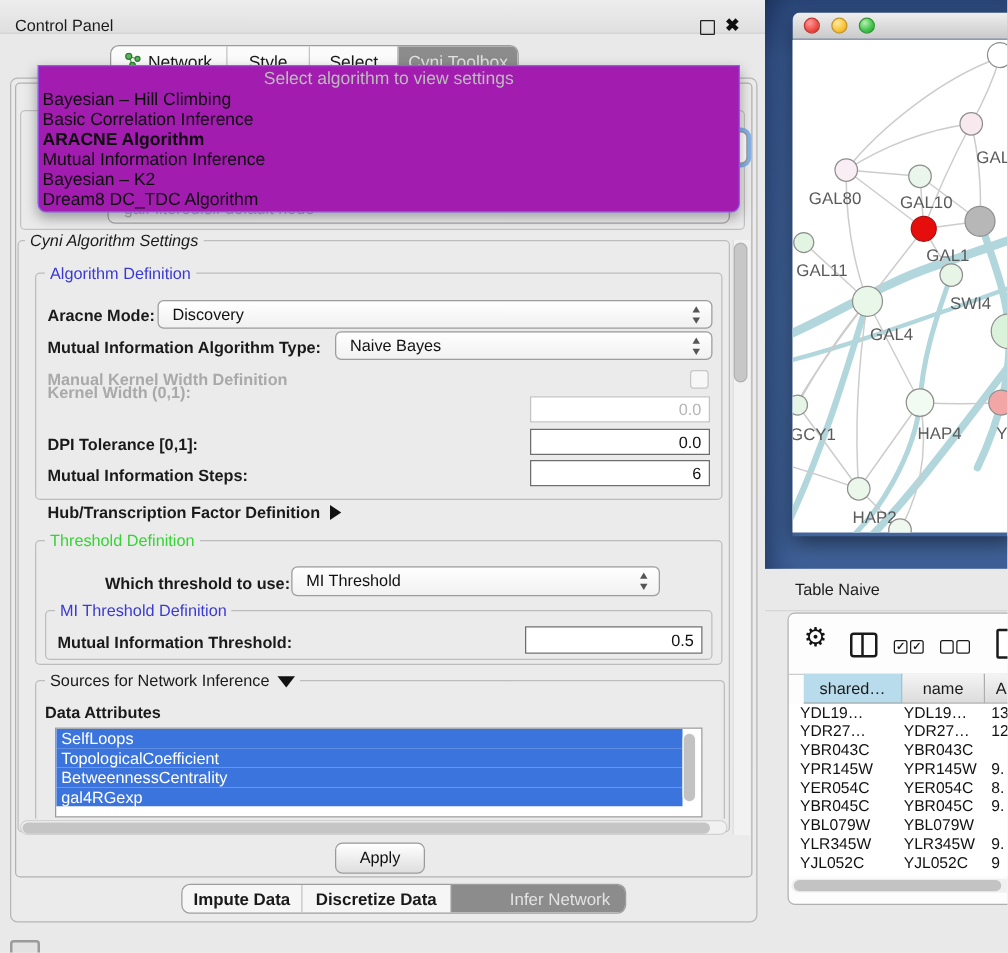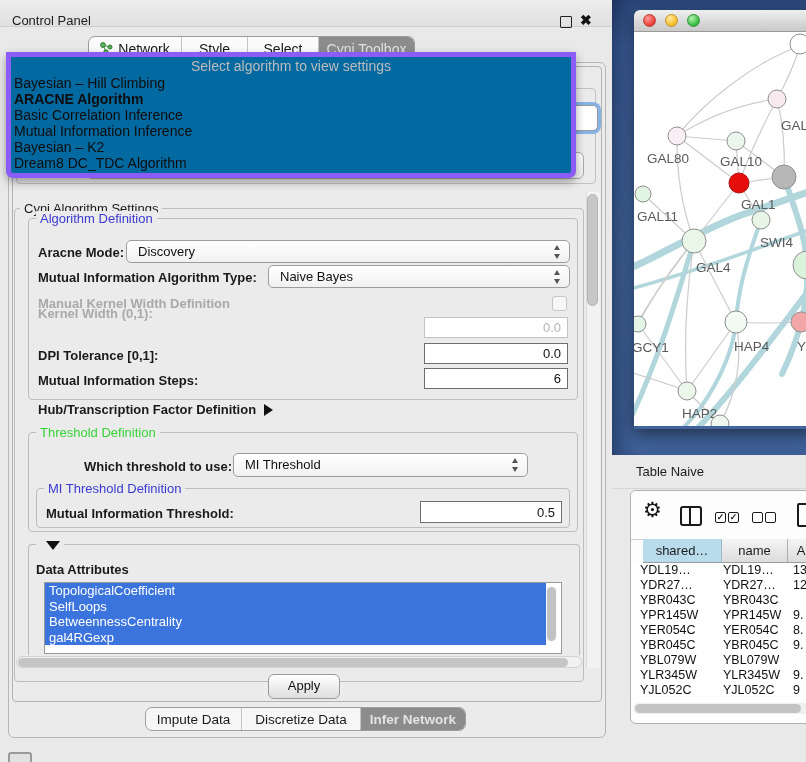--- a/index.html
+++ b/index.html
@@ -36,22 +36,22 @@
   .panelB{left:12px;top:66px;width:588px;height:634px;border:1px solid #b2b2b2;border-radius:4px;background:#ebebeb;}
 
   
   .ghost-group1{left:16px;top:88px;width:578px;height:94px;border:1px solid #c2c2c2;border-radius:4px;}
   .focus-combo{left:90px;top:105px;width:506px;height:24px;background:#fff;border:1px solid #9a9a9a;border-radius:5px;
     box-shadow:0 0 0 3px #86b2e6;}
   .ghost-combo{left:86px;top:152px;width:498px;height:27px;background:linear-gradient(#fefefe,#f0f0f0);
     border:1px solid #a8a8a8;border-radius:6px;font-size:13px;color:#b2b2b2;line-height:27px;padding-left:12px;box-sizing:border-box;}
 
   
-  .popup{left:6px;top:52px;width:560px;height:116px;background:#0369a1;
-    border:5px solid #8b5cf6;border-radius:0 0 7px 7px;
+  .popup{left:30px;top:52px;width:560px;height:116px;background:#a21caf;
+    border:1px solid #8b5cf6;border-radius:0 0 7px 7px;
     box-shadow:0 4px 10px rgba(0,0,0,.35);z-index:50;}
   .popup-ph{height:18px;line-height:18px;text-align:center;font-size:14px;color:#bcbcbc;}
   .dd-item{height:16px;line-height:16px;padding-left:3px;font-size:14px;color:#0d0d0d;white-space:nowrap;}
   .dd-item.sel{font-weight:bold;}
 
   
   .groupbox{border:1px solid #bdbdbd;border-radius:4px;}
   .gb-title{position:absolute;top:-8px;left:7px;background:#ebebeb;padding:0 4px;font-size:13px;color:#1a1a1a;white-space:nowrap;}
   .gb-title.blue{color:#3a3ad2;}
   .gb-title.green{color:#35d435;}
@@ -81,23 +81,23 @@
   .hthumb{left:18px;top:658px;width:550px;height:9px;background:#c5c5c5;border-radius:5px;}
 
   .vscroll{left:586px;top:192px;width:13px;height:476px;background:#f2f2f2;border-left:1px solid #dcdcdc;}
   .vthumb{left:587px;top:194px;width:11px;height:112px;background:#c7c7c7;border-radius:6px;border:1px solid #b2b2b2;box-sizing:border-box;}
 
   .apply-btn{left:268px;top:674px;width:70px;height:23px;background:linear-gradient(#ffffff,#dedede);
     border:1px solid #9a9a9a;border-radius:6px;font-size:13px;color:#111;text-align:center;line-height:21px;}
 
   
   .btabs{left:145px;top:707px;height:22px;display:flex;background:#f6f6f6;border:1px solid #9e9e9e;border-radius:7px;overflow:hidden;}
-  .btab{display:flex;align-items:center;justify-content:center;font-size:13.5px;font-weight:normal;color:#1a1a1a;border-left:1px solid #c4c4c4;white-space:nowrap;}
+  .btab{display:flex;align-items:center;justify-content:center;font-size:13.5px;font-weight:bold;color:#1a1a1a;border-left:1px solid #c4c4c4;white-space:nowrap;}
   .btab:first-child{border-left:none;}
-  .btab.selected{background:#8c8c8c;color:#e3e3e3;font-weight:bold;}
+  .btab.selected{background:#8c8c8c;color:#e3e3e3;font-weight:normal;padding-left:35px;}
   .w-imp{width:95px;}.w-disc{width:118px;justify-content:center;}.w-inf{width:104px;}
 
   .corner-icon{left:8px;top:752px;width:20px;height:16px;border:2px solid #9a9a9a;border-radius:3px;background:#e2e2e2;}
 
   
   .desktop{left:612px;top:0;width:194px;height:455px;
     background:linear-gradient(180deg,#2c4a7d 0%,#3e609b 10%,#44689f 55%,#41649c 100%);
     box-shadow:inset 18px 0 22px -12px rgba(10,20,50,.55);}
   .netwin{left:634px;top:10px;width:180px;height:419px;border-radius:6px 6px 0 0;
     box-shadow:0 6px 18px rgba(0,0,0,.5);}
@@ -175,29 +175,29 @@
 <div class="abs ghost-group1"></div>
 <div class="abs focus-combo"></div>
 <div class="abs ghost-combo">
   <span>galFiltered.sif default node</span>
 </div>
 
 <div class="abs popup zpop">
   <div class="popup-ph">Select algorithm to view settings</div>
   <div>
       <div class="dd-item">Bayesian – Hill Climbing</div>
+      <div class="dd-item">Basic Correlation Inference</div>
       <div class="dd-item sel">ARACNE Algorithm</div>
-      <div class="dd-item">Basic Correlation Inference</div>
       <div class="dd-item">Mutual Information Inference</div>
       <div class="dd-item">Bayesian – K2</div>
       <div class="dd-item">Dream8 DC_TDC Algorithm</div>
     </div>
 </div>
 
-<div class="abs groupbox" style="left:14px;top:208px;width:568px;height:472px;">
+<div class="abs groupbox" style="left:14px;top:192px;width:568px;height:472px;font-style:italic;">
   <span class="gb-title" style="left:5px;">Cyni Algorithm Settings</span>
 </div>
 
 <div class="abs groupbox" style="left:28px;top:218px;width:548px;height:180px;">
   <span class="gb-title blue">Algorithm Definition</span>
 </div>
 <div class="abs lbl" style="left:38px;top:245px;">Aracne Mode:</div>
 <div class="abs combo" style="left:126px;top:240px;width:444px;height:23px;">
   <span class="ctext">Discovery</span>
   <span class="stepper"></span>
@@ -229,27 +229,27 @@
   <span class="stepper"></span>
 </div>
 <div class="abs groupbox" style="left:36px;top:488px;width:532px;height:38px;">
   <span class="gb-title blue" style="background:#ebebeb;">MI Threshold Definition</span>
 </div>
 <div class="abs lbl" style="left:46px;top:506px;">Mutual Information Threshold:</div>
 <div class="abs tinput" style="left:420px;top:501px;width:142px;height:22px;line-height:21px;">0.5</div>
 
 <div class="abs groupbox" style="left:28px;top:544px;width:550px;height:110px;border-bottom:none;border-radius:4px 4px 0 0;">
   <span class="gb-title" style="font-weight:normal;">
-    <span class="arrow-d"></span>
+    <span>Sources for Network Inference</span><span class="arrow-d"></span>
   </span>
 </div>
 <div class="abs lbl" style="left:36px;top:562px;">Data Attributes</div>
 <div class="abs srclist">
+    <div class="src-item">SelfLoops</div>
     <div class="src-item">TopologicalCoefficient</div>
-    <div class="src-item">SelfLoops</div>
     <div class="src-item">BetweennessCentrality</div>
     <div class="src-item">gal4RGexp</div>
   </div>
 <div class="abs src-scroll"></div>
 <div class="abs src-thumb"></div>
 
 <div class="abs hscroll"></div>
 <div class="abs hthumb"></div>
 <div class="abs vscroll"></div>
 <div class="abs vthumb"></div>

